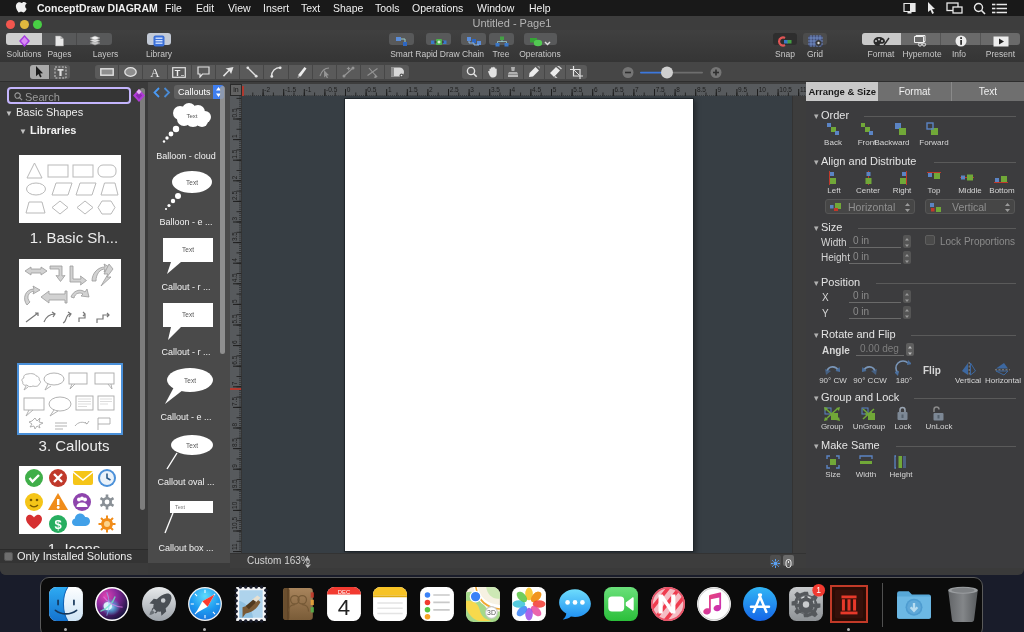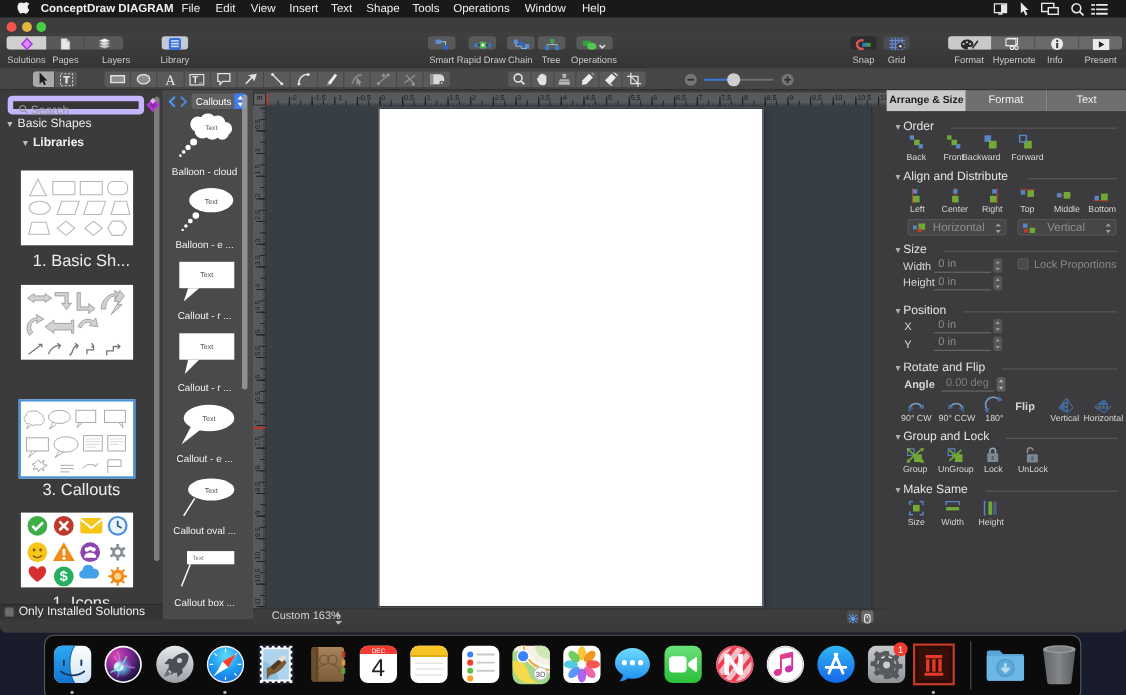--- a/index.html
+++ b/index.html
@@ -25,21 +25,21 @@
 
 
 #main { position:absolute; left:0; top:66px; width:1024px; height:493px; }
 #sidebar { position:absolute; left:0; top:0; width:148px; height:497px; background:#3b3b3b; color:#e8e8e8; }
 #library { position:absolute; left:148px; top:0; width:82px; height:481px; background:#4a4a4a; color:#f0f0f0; }
 #canvasarea { position:absolute; left:230px; top:0; width:576px; height:486px; background:#3d3d3d; }
 #rightpanel { position:absolute; left:806px; top:0; width:218px; height:486px; background:#3c3c3e; }
 #readybar { position:absolute; left:0; top:481px; width:1024px; height:12px; background:#303030; color:#e0e0e0; font-size:10px; border-top:1px solid #272727;}
 
 
-#search { position:absolute; left:7px; top:5px; width:124px; height:17px; border:5px solid #c4b5fd; border-radius:4px; background:#353535; color:#9a9a9a; font-size:11px; line-height:15px; }
+#search { position:absolute; left:7px; top:5px; width:124px; height:17px; border:2px solid #c4b5fd; border-radius:4px; background:#353535; color:#9a9a9a; font-size:11px; line-height:15px; }
 .card { position:absolute; left:19px; width:102px; height:68px; background:#ffffff; }
 .cardlabel { position:absolute; width:148px; left:0; text-align:center; font-size:15px; color:#eeeeee; }
 .liblabel { position:absolute; left:0; width:76px; text-align:center; font-size:9px; color:#f2f2f2; }
 
 
 #hruler { position:absolute; left:12px; top:2px; width:564px; height:12px; background:#575a5d; overflow:hidden; }
 #vruler { position:absolute; left:0; top:14px; width:12px; height:457px; background:#575a5d; overflow:hidden; }
 #corner { position:absolute; left:0; top:2px; width:12px; height:12px; background:#636363; border:1px solid #2a2a2a; color:#1a1a1a; font-size:7px; text-align:center; line-height:10px; }
 #docview { position:absolute; left:12px; top:14px; width:551px; height:457px; background:#373e44; overflow:hidden; border-right:1px solid #333; }
 #page { position:absolute; left:102px; top:2px; width:350px; height:454px; background:#ffffff; border:1px solid #20262b; box-shadow:2px 2px 5px rgba(0,0,0,0.35); }
@@ -108,20 +108,21 @@
         <rect x="0" y="5.7" width="3.4" height="1.6"></rect>
         <rect x="0" y="9.7" width="3.4" height="1.6"></rect>
       </g>
     </svg>
 </div>
 <div id="window">
   <div id="titlebar">
     <div class="tl" style="left:5.5px; background:#f2564e;"></div>
     <div class="tl" style="left:19.5px; background:#e0b73e;"></div>
     <div class="tl" style="left:33px; background:#48ce44;"></div>
+    <div id="title">Untitled - Page1</div>
   </div>
   <div id="toolbar">
     <div class="tbtn" style="left:6px; width:106px; display:flex;">
       <div style="width:36px; background:#cfcfcf; border-radius:3px 0 0 3px; text-align:center;"><svg width="13" height="12" viewBox="0 0 13 12">
             <path fill="#a43ae0" d="M6.5 0L12 6l-5.5 6L1 6z"></path>
             <path fill="#d98af5" d="M6.5 2L10 6 6.5 10 3 6z"></path>
           </svg></div>
       <div style="width:35px; border-right:1px solid #49494a; text-align:center;"><svg width="11" height="12" viewBox="0 0 11 12">
             <path fill="#e8e8e8" stroke="#9a9a9a" stroke-width=".5" d="M1.5 1h5l3 3v7h-8z"></path>
             <path fill="#b0b0b0" d="M6.5 1l3 3h-3z"></path>

